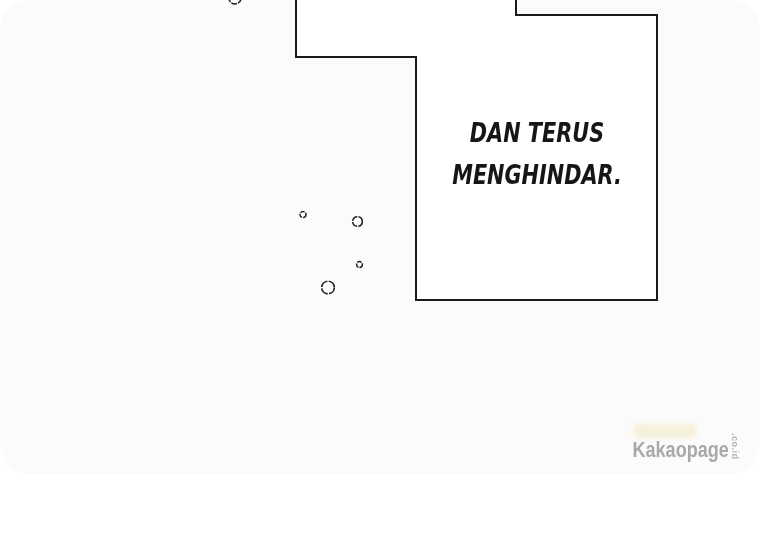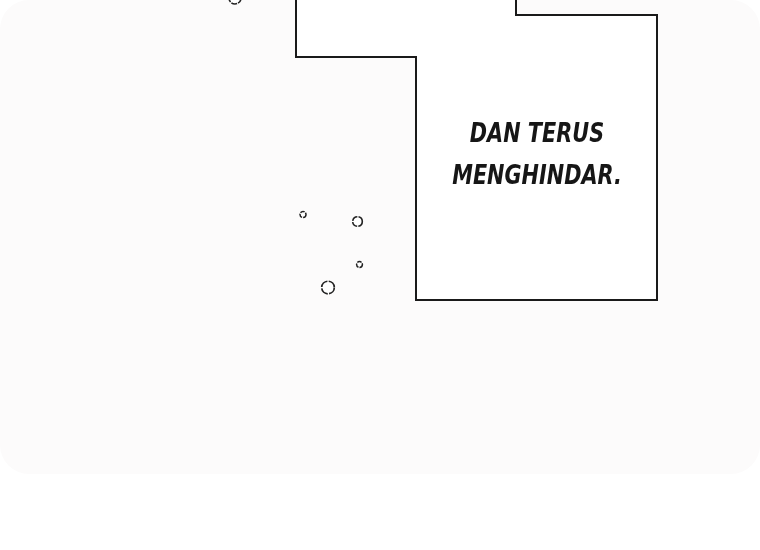--- a/index.html
+++ b/index.html
@@ -101,14 +101,19 @@
     <circle cx="357.5" cy="221.5" r="4.8" fill="#ffffff" stroke="#222222" stroke-width="1.6" stroke-dasharray="6.5 1.2"></circle>
     <circle cx="359.5" cy="264.5" r="2.9" fill="#ffffff" stroke="#222222" stroke-width="1.5" stroke-dasharray="4.5 1"></circle>
     <circle cx="328" cy="287.5" r="6.3" fill="#ffffff" stroke="#222222" stroke-width="1.7" stroke-dasharray="8.5 1.4"></circle>
   </svg>
 
   <div class="speech-text">
     <div>DAN TERUS</div>
     <div>MENGHINDAR.</div>
   </div>
 
+  <div class="watermark">
+    <div class="watermark-faint"></div>
+    <div class="watermark-brand">Kakaopage</div>
+    <div class="watermark-suffix">.co.id</div>
+  </div>
 
 </div>
 
 </body></html>

